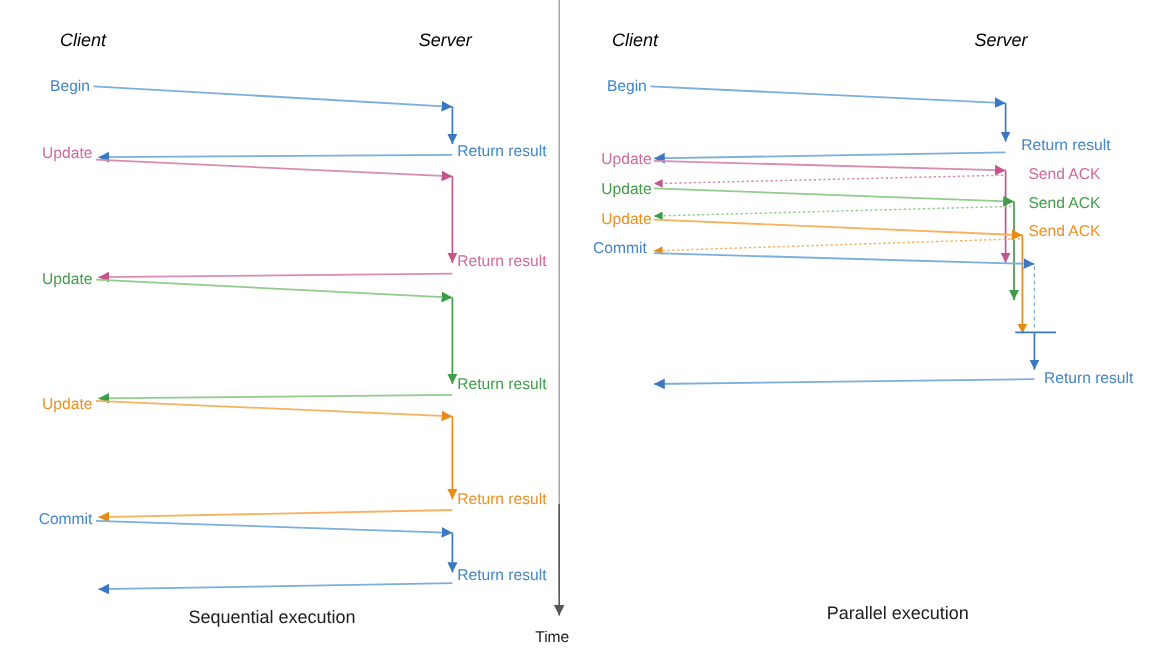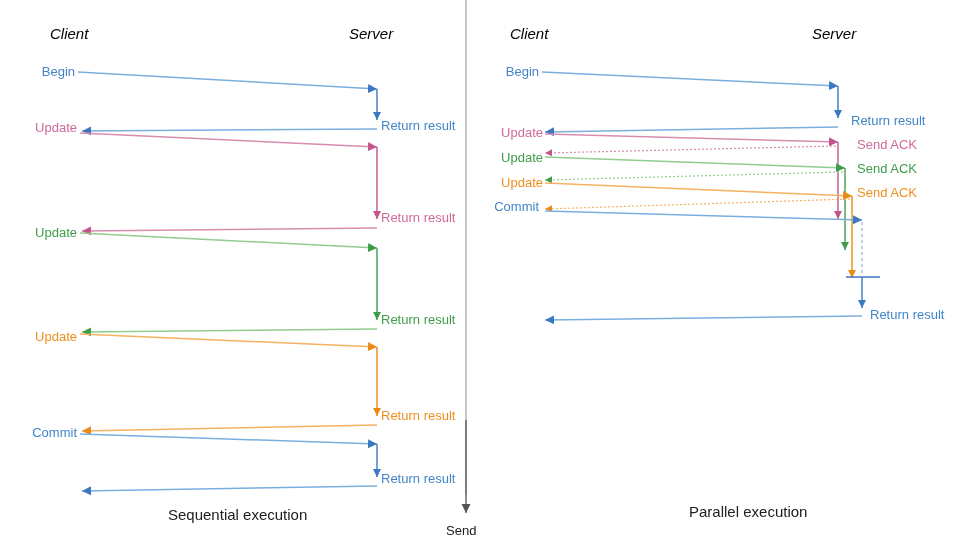--- a/index.html
+++ b/index.html
@@ -101,23 +101,23 @@
   <div class="lbl r" style="left:77px;top:226px;color:#3f9d4a;">Update</div>
   <div class="lbl r" style="left:77px;top:330px;color:#ef8f1f;">Update</div>
   <div class="lbl r" style="left:77px;top:426px;color:#4285c8;">Commit</div>
 
   <div class="lbl" style="left:381px;top:119px;color:#4285c8;">Return result</div>
   <div class="lbl" style="left:381px;top:211px;color:#d06a9a;">Return result</div>
   <div class="lbl" style="left:381px;top:313px;color:#3f9d4a;">Return result</div>
   <div class="lbl" style="left:381px;top:409px;color:#ef8f1f;">Return result</div>
   <div class="lbl" style="left:381px;top:472px;color:#4285c8;">Return result</div>
 
-  <div class="lbl caption" style="left:168px;top:507px;">Sequential execution</div>
+  <div class="lbl caption" style="left:157px;top:507px;">Sequential execution</div>
 
-  <div class="lbl timelbl" style="left:446px;top:524px;">Send</div>
+  <div class="lbl timelbl" style="left:446px;top:524px;">Time</div>
 
   <div class="lbl hdr" style="left:510px;top:26px;">Client</div>
   <div class="lbl hdr" style="left:812px;top:26px;">Server</div>
 
   <div class="lbl r" style="left:539px;top:65px;color:#4285c8;">Begin</div>
   <div class="lbl r" style="left:543px;top:126px;color:#d06a9a;">Update</div>
   <div class="lbl r" style="left:543px;top:151px;color:#3f9d4a;">Update</div>
   <div class="lbl r" style="left:543px;top:176px;color:#ef8f1f;">Update</div>
   <div class="lbl r" style="left:539px;top:200px;color:#4285c8;">Commit</div>
 

